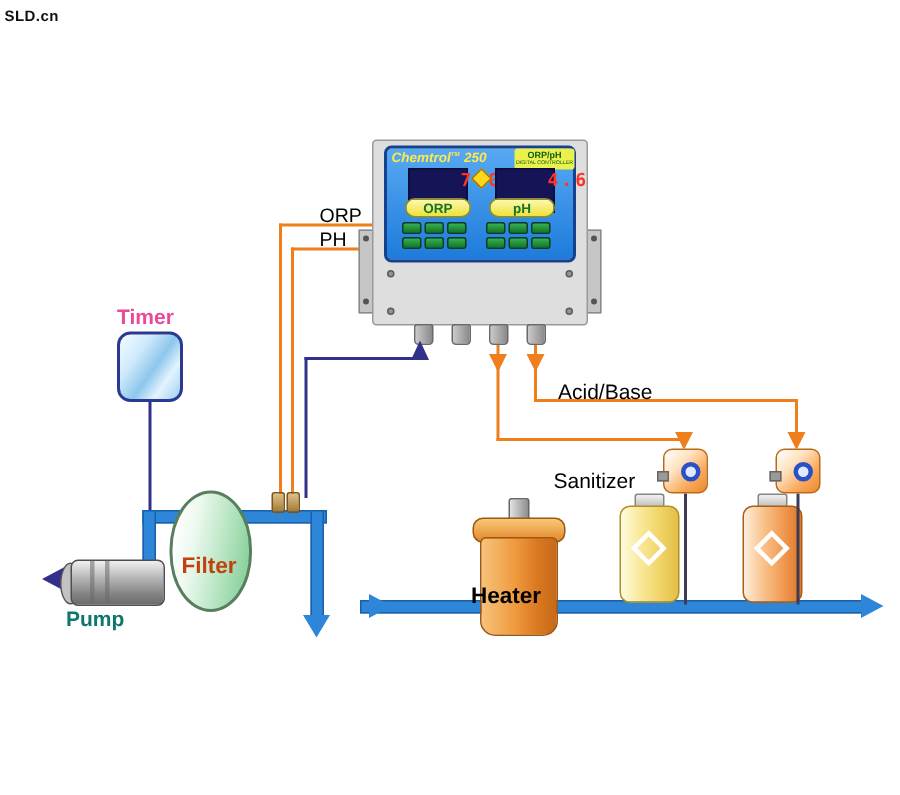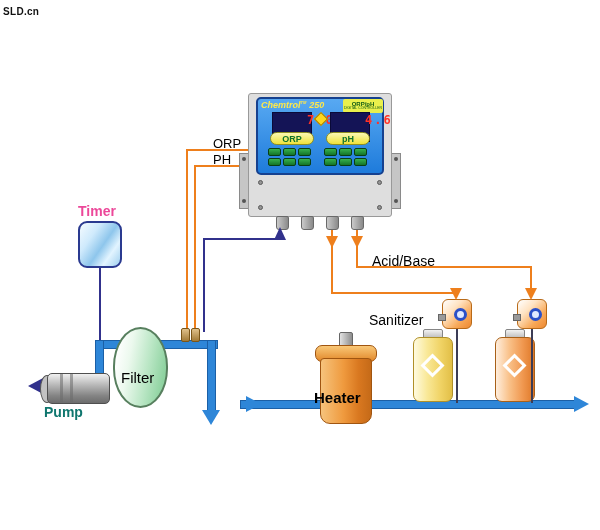--- a/index.html
+++ b/index.html
@@ -51,21 +51,21 @@
 
   
   .pump-cap{left:40px;top:375px;width:14px;height:28px;border-radius:50%;background:#c2c2c2;border:1px solid #555;}
   .pump-body{left:47px;top:373px;width:63px;height:31px;border-radius:5px;background:linear-gradient(180deg,#f0f0f0,#b5b5b5 40%,#848484 75%,#6c6c6c);border:1px solid #4f4f4f;}
   .pump-ring{top:374px;width:3px;height:28px;background:#6a6a6a;opacity:.55;}
   .pump-ring-1{left:60px;}.pump-ring-2{left:70px;}
   .pump-label{left:44px;top:404px;font-weight:bold;font-size:14px;color:#0f766e;}
 
   
   .filter-body{left:113px;top:327px;width:55px;height:81px;border-radius:28px/40px;background:linear-gradient(100deg,#fff 8%,#ecf9ee 30%,#b9e6c4 62%,#8fd3a1 88%);border:2px solid #577f5e;}
-  .filter-label{left:121px;top:369px;font-weight:normal;font-size:15px;color:#000000;}
+  .filter-label{left:121px;top:369px;font-weight:bold;font-size:15px;color:#c2410c;}
 
   
   .heater-stem{left:339px;top:332px;width:14px;height:16px;background:linear-gradient(90deg,#e2e2e2,#8d8d8d);border:1px solid #666;border-radius:2px;}
   .heater-top{left:315px;top:345px;width:62px;height:17px;border-radius:7px;background:linear-gradient(180deg,#f9c878,#e2882a);border:1px solid #a05510;}
   .heater-body{left:320px;top:358px;width:52px;height:66px;border-radius:4px 4px 10px 10px;background:linear-gradient(90deg,#f6c37c,#ef9a3e 45%,#d97820 75%,#c56a18);border:1px solid #a05510;}
   .heater-label{left:314px;top:389px;font-weight:bold;font-size:15px;color:#000;}
 
   
   .tank-cap{top:329px;width:20px;height:11px;background:linear-gradient(180deg,#f2f2f2,#b5b5b5);border:1px solid #858585;border-radius:2px;}
   .tank-cap-1{left:423px;}.tank-cap-2{left:505px;}

